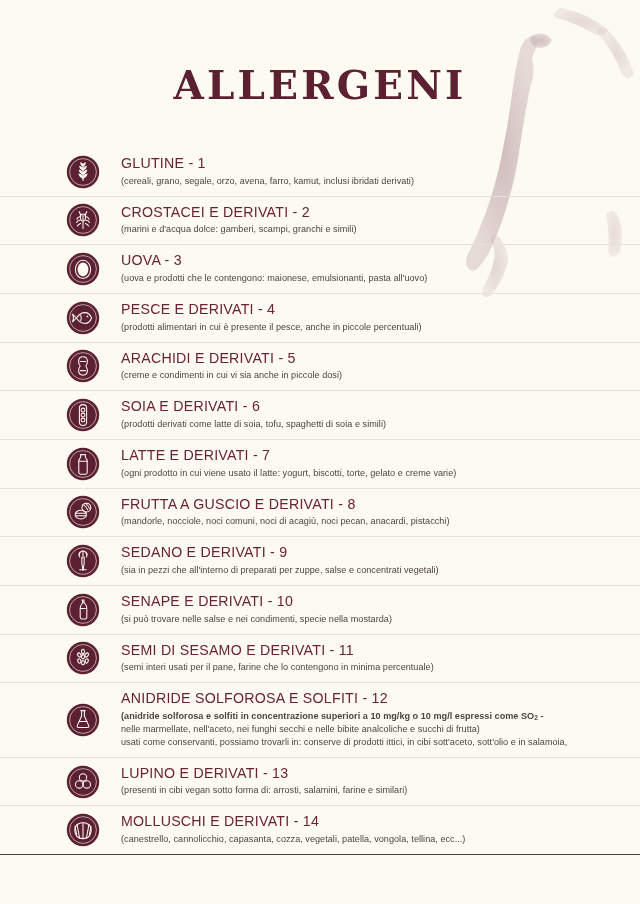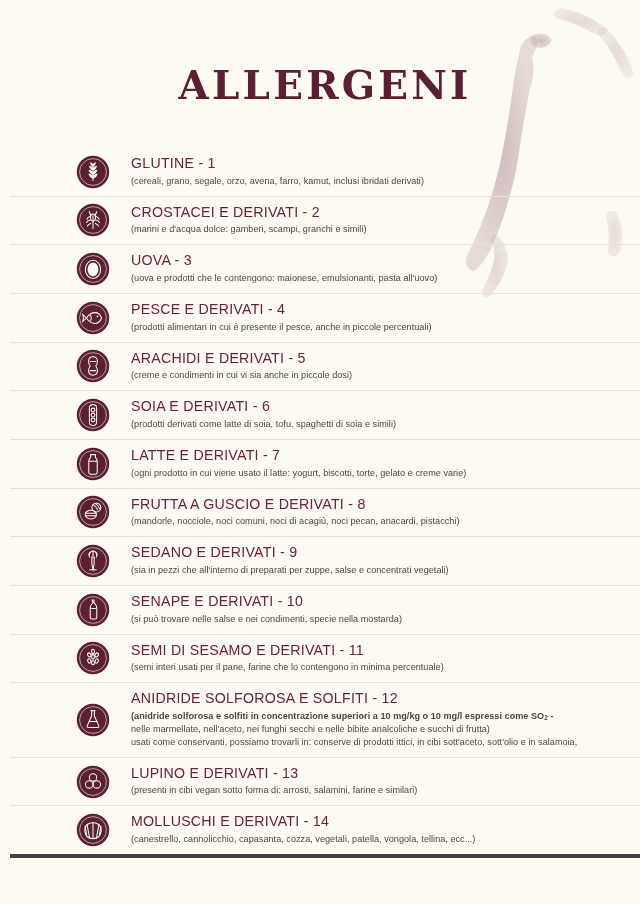--- a/index.html
+++ b/index.html
@@ -27,21 +27,20 @@
     z-index: 0;
   }
 
   
   #page {
     position: relative;
     z-index: 2;
     width: 640px;
     height: 904px;
     box-sizing: border-box;
-    padding-left: 10px;
   }
 
   #page-title {
     text-align: center;
     font-family: "DejaVu Serif", serif;
     font-weight: 700;
     font-size: 39px;
     letter-spacing: 3.2px;
     color: #5b2032;
     margin: 0;
@@ -63,21 +62,21 @@
     align-items: center;
     box-sizing: border-box;
     padding: 0 0 0 66px;
     border-top: 1px solid #e7e2d8;
     min-height: 44px;
   }
   .allergen-row:first-child {
     border-top: none;
   }
   .allergen-row.last-rule {
-    border-bottom: 4px solid #404040;
+    border-bottom: 1px solid #404040;
   }
 
   .icon-badge {
     flex: 0 0 auto;
     width: 34px;
     height: 34px;
     margin-right: 12px;
   }
   .icon-badge svg {
     display: block;

